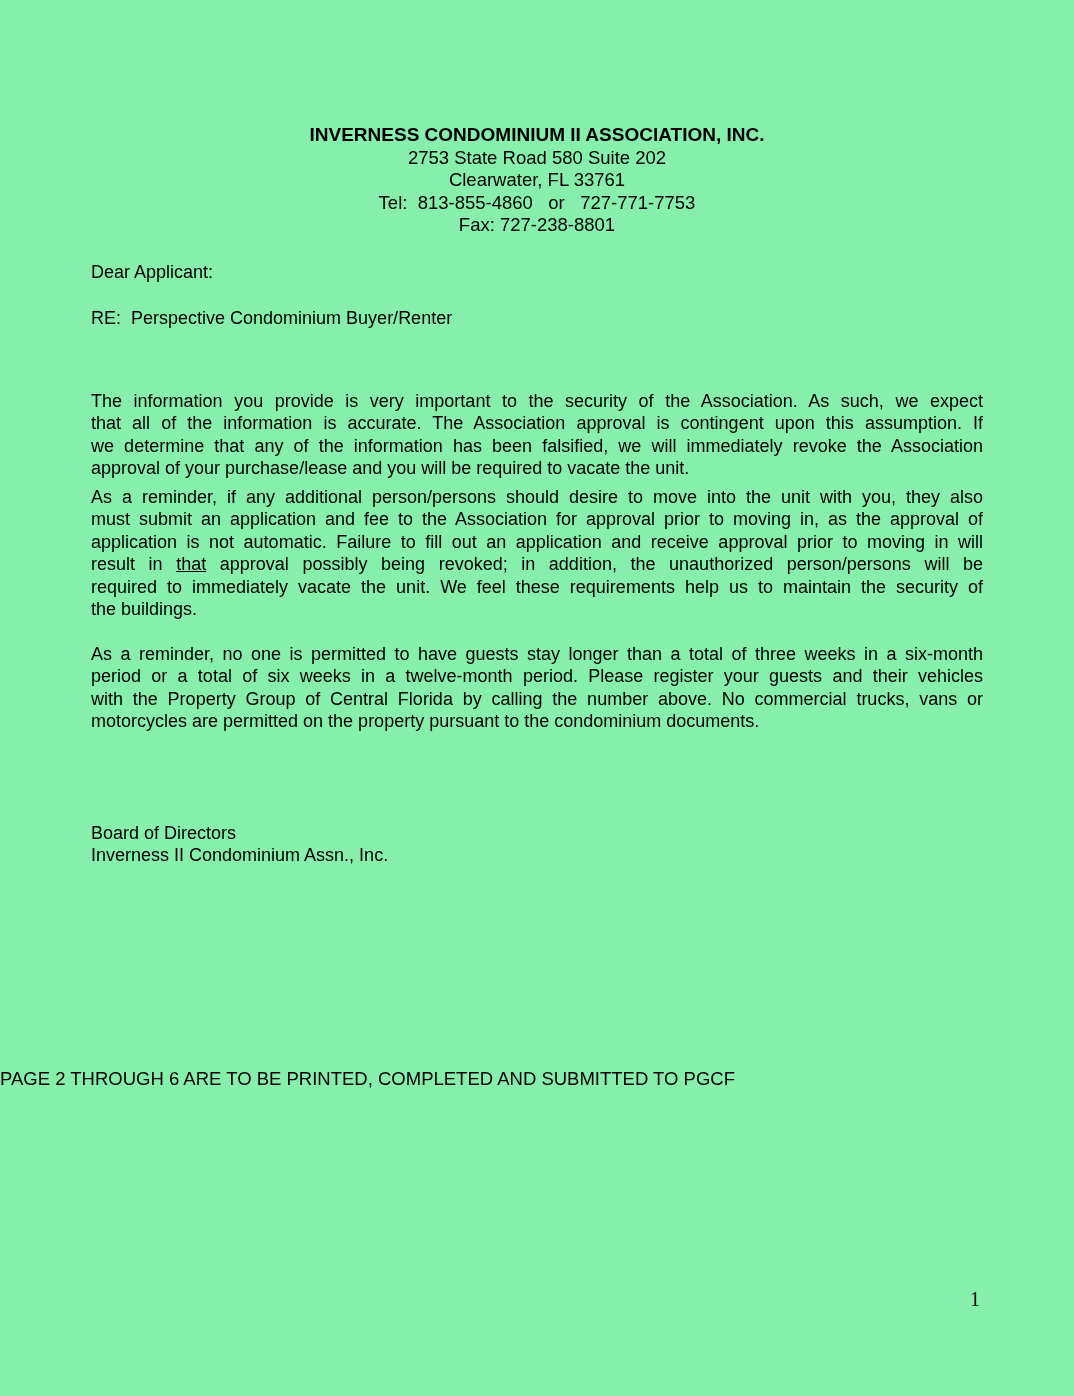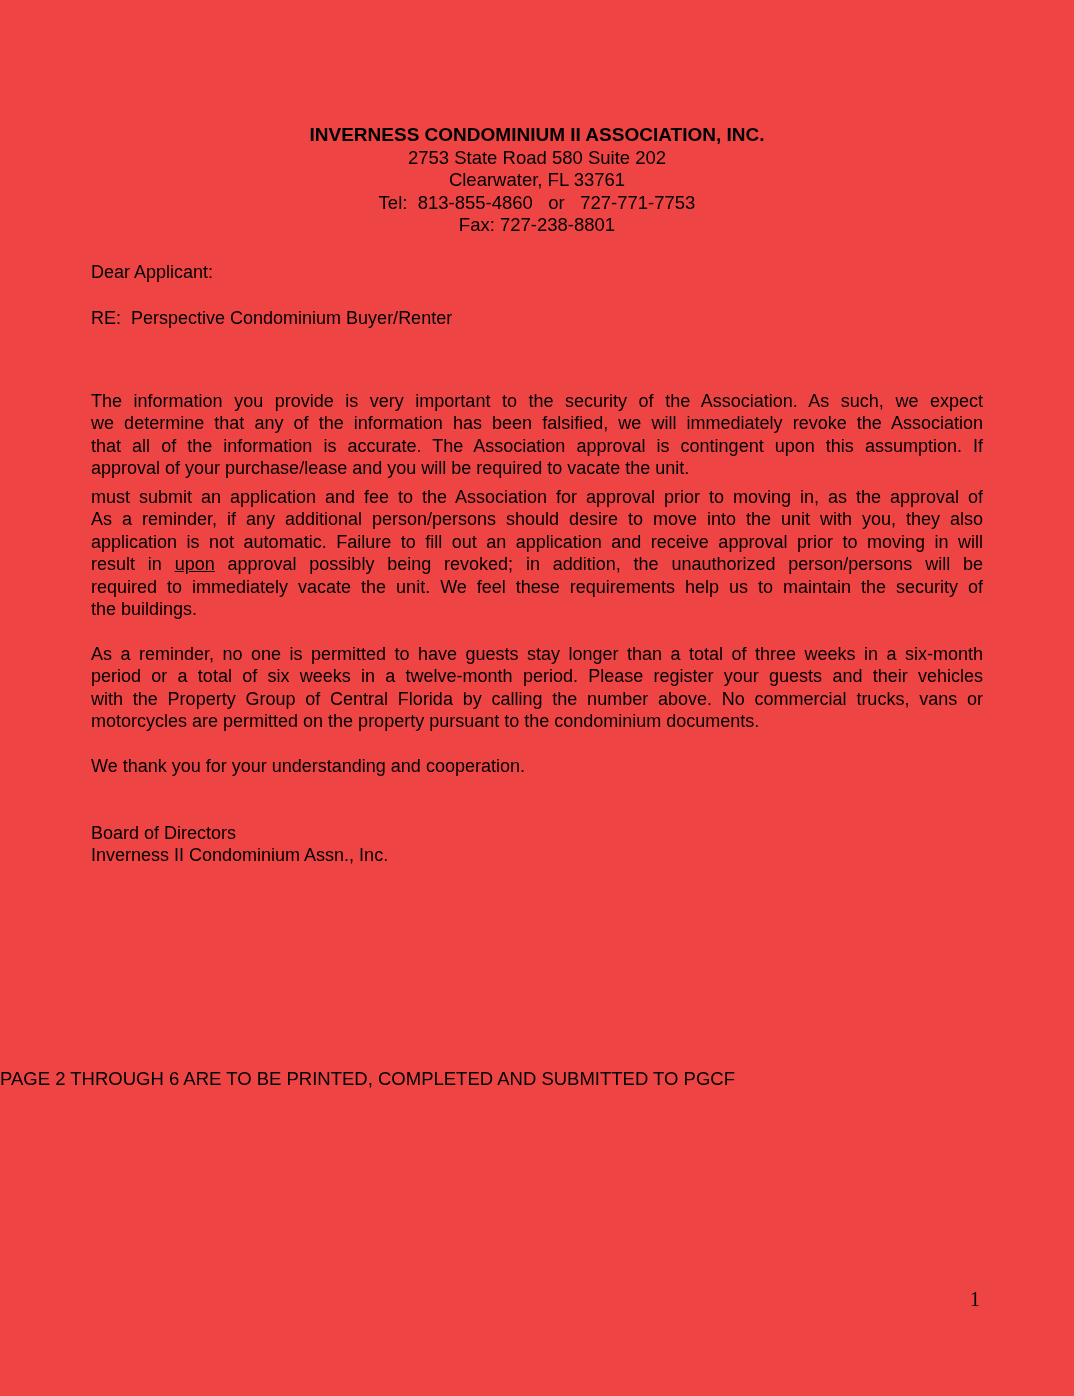--- a/index.html
+++ b/index.html
@@ -1,17 +1,17 @@
 <!DOCTYPE html>
 <html><head>
   <meta charset="utf-8">
   <style>
     html, body { margin: 0; padding: 0; background: #ffffff; }
     body { width: 1074px; height: 1396px; position: relative; overflow: hidden; color: #000; font-family: "Liberation Sans", sans-serif; }
-    .page { position: absolute; inset: 0; background: #ef4444; }
+    .page { position: absolute; inset: 0; background: #86efac; }
     .abs { position: absolute; }
     .header { position: absolute; left: 0; width: 1074px; top: 124px; text-align: center; font-size: 18.5px; line-height: 22.5px; }
     .header .org { font-weight: bold; font-size: 19px; }
     .header .line { white-space: pre; }
     .text { font-size: 18px; line-height: 22.4px; }
     .para { position: absolute; left: 91px; width: 892px; text-align: justify; font-size: 18px; line-height: 22.4px; }
     .para .ln { display: block; text-align: justify; text-align-last: justify; white-space: nowrap; }
     .para .ln.last { text-align-last: left; }
     .u { text-decoration: underline; }
     .footer-note { position: absolute; left: 0; width: 1074px; top: 1068px; text-align: left; font-size: 18.5px; }
@@ -28,42 +28,41 @@
     <div class="line">Clearwater, FL 33761</div>
     <div class="line">Tel:  813-855-4860   or   727-771-7753</div>
     <div class="line">Fax: 727-238-8801</div>
   </div>
 
   <div class="abs text" style="left:91px; top:261px;">Dear Applicant:</div>
   <div class="abs text" style="left:91px; top:307px; white-space:pre;">RE:  Perspective Condominium Buyer/Renter</div>
 
   <div class="para" style="top:374px;margin-top:16px;">
     <span class="ln">The information you provide is very important to the security of the Association.  As such, we expect</span>
+    <span class="ln">that all of the information is accurate.  The Association approval is contingent upon this assumption.  If</span>
     <span class="ln">we determine that any of the information has been falsified, we will immediately revoke the Association</span>
-    <span class="ln">that all of the information is accurate.  The Association approval is contingent upon this assumption.  If</span>
     <span class="ln last">approval of your purchase/lease and you will be required to vacate the unit.</span>
   </div>
 
   <div class="para" style="top:486px;">
+    <span class="ln">As a reminder, if any additional person/persons should desire to move into the unit with you, they also</span>
     <span class="ln">must submit an application and fee to the Association for approval prior to moving in, as the approval of</span>
-    <span class="ln">As a reminder, if any additional person/persons should desire to move into the unit with you, they also</span>
     <span class="ln">application is not automatic. Failure to fill out an application and receive approval prior to moving in will</span>
-    <span class="ln"><span>result in </span><span class="u">upon</span><span> approval possibly being revoked; in addition, the unauthorized person/persons will be</span></span>
+    <span class="ln"><span>result in </span><span class="u">that</span><span> approval possibly being revoked; in addition, the unauthorized person/persons will be</span></span>
     <span class="ln">required to immediately vacate the unit. We feel these requirements help us to maintain the security of</span>
     <span class="ln last">the buildings.</span>
   </div>
 
   <div class="para" style="top:643px;">
     <span class="ln">As a reminder, no one is permitted to have guests stay longer than a total of three weeks in a six-month</span>
     <span class="ln">period or a total of six weeks in a twelve-month period.  Please register your guests and their vehicles</span>
     <span class="ln">with the Property Group of Central Florida by calling the number above.  No commercial trucks, vans or</span>
     <span class="ln last">motorcycles are permitted on the property pursuant to the condominium documents.</span>
   </div>
 
-  <div class="abs text" style="left:91px; top:755px;">We thank you for your understanding and cooperation.</div>
 
   <div class="abs text" style="left:91px; top:822px;">
     <div>Board of Directors</div>
     <div>Inverness II Condominium Assn., Inc.</div>
   </div>
 
   <div class="footer-note">PAGE 2 THROUGH 6 ARE TO BE PRINTED, COMPLETED AND SUBMITTED TO PGCF</div>
 
   <div class="page-number">1</div>
 </div>

